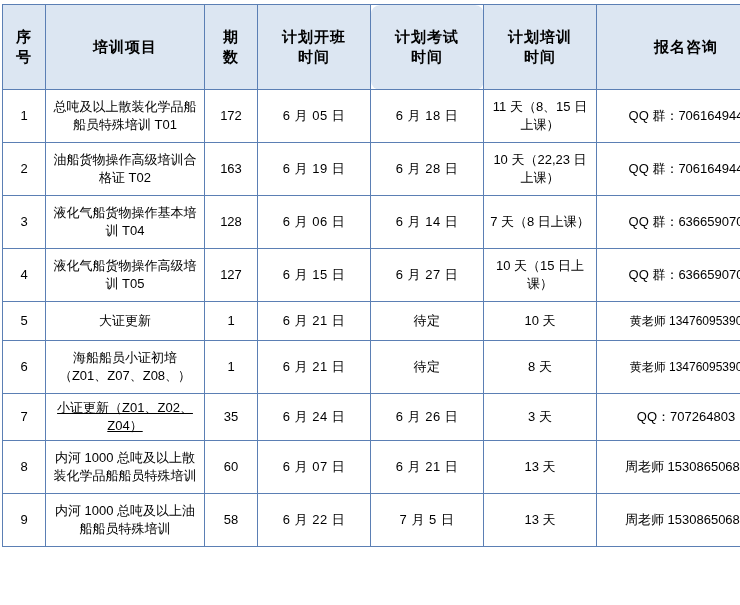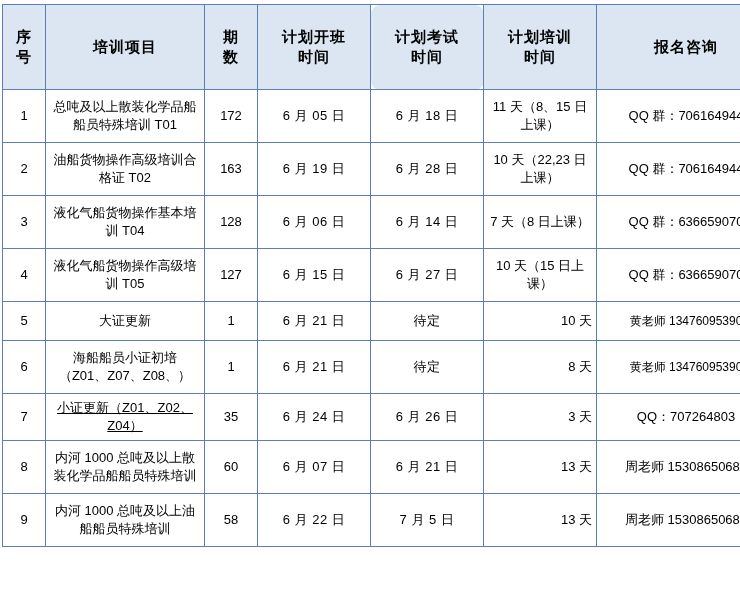--- a/index.html
+++ b/index.html
@@ -60,21 +60,21 @@
     padding-right: 8px;
   }
   td.c-term { font-size: 13px; }
   td.c-date { font-size: 13.5px; letter-spacing: 0.5px; }
   td.c-train {
     font-size: 13px;
     text-align: left;
     padding-left: 6px;
   }
   td.c-train.centered {
-    text-align: right;
+    text-align: center;
     padding-left: 4px;
   }
   td.c-contact {
     font-size: 12.5px;
     padding-left: 4px;
     padding-right: 4px;
   }
   td.c-contact.small { font-size: 12px; }
   .u { text-decoration: underline; }
   .row-tall td { height: 46px; }

